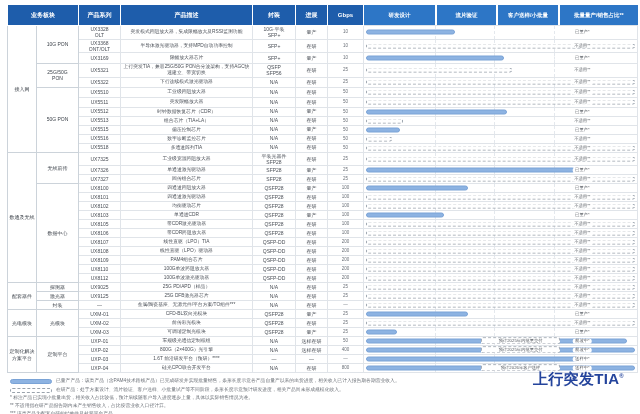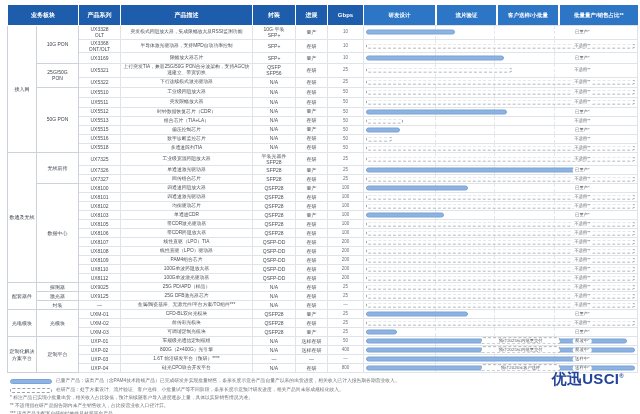--- a/index.html
+++ b/index.html
@@ -394,14 +394,14 @@
     <span class="sw dashed"></span>
     <span>在研产品：处于方案设计、流片验证、客户送样、小批量试产等不同阶段，条形长度示意预计研发进度，相关产品尚未形成规模化收入。</span>
   </div>
   <span class="fnote">* 标注产品已实现小批量出货，相关收入占比较低，预计后续随客户导入进度逐步上量，具体以实际销售情况为准。</span>
   <span class="fnote">** 不适用指在研产品报告期内未产生销售收入，占比按营业收入口径计算。</span>
   <span class="fnote">*** 该类产品为配套自研的结构件及封装平台产品。</span>
 
 </div>
 
 <div class="logo">
-  <span>优迅USCI</span><sup>®</sup>
+  <span>上行突发TIA</span><sup>®</sup>
 </div>
 
 </body></html>

